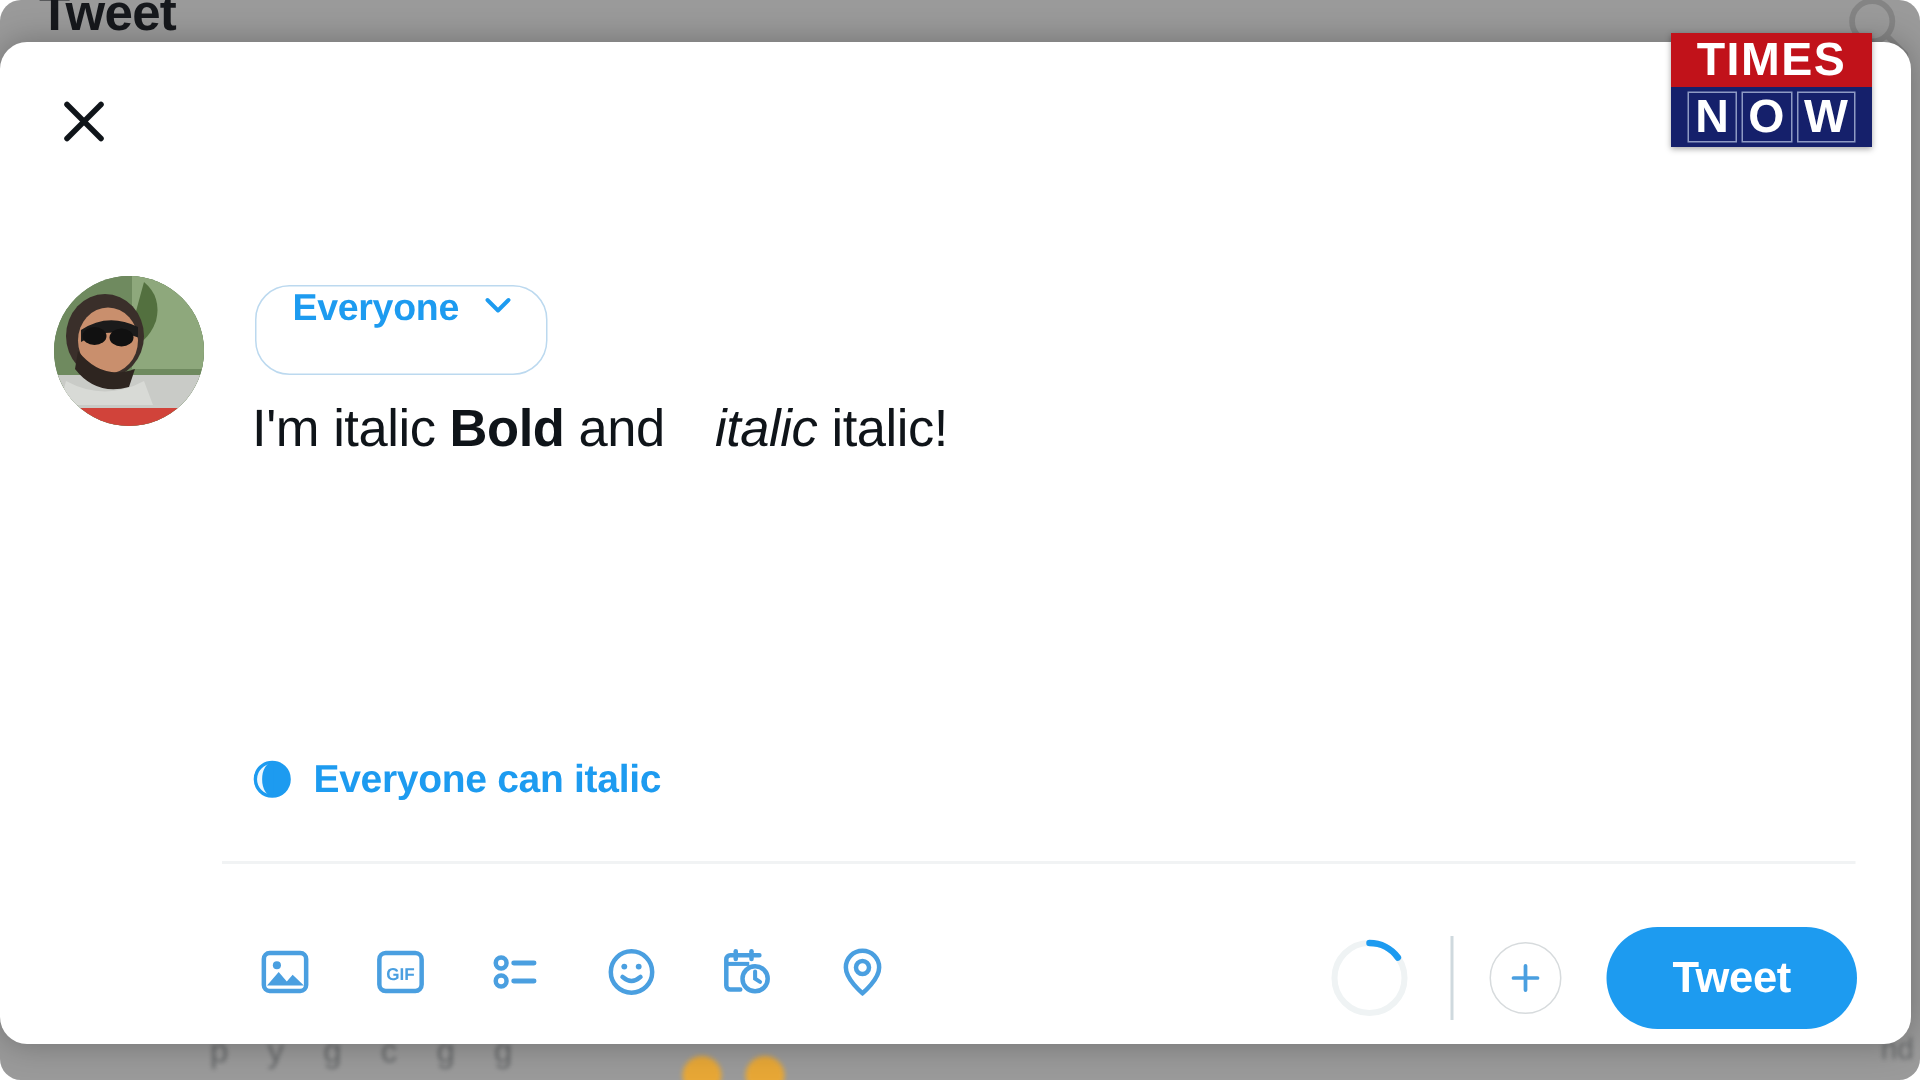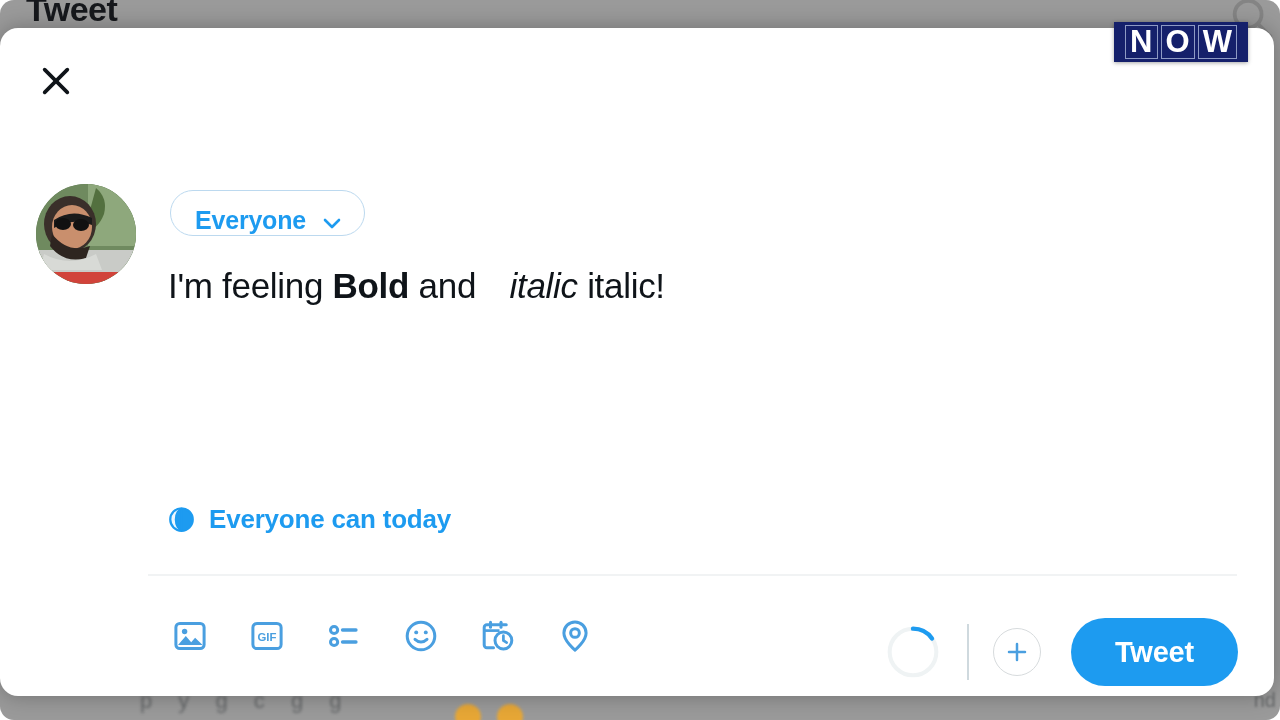--- a/index.html
+++ b/index.html
@@ -116,24 +116,24 @@
     border-radius: 50%;
     overflow: hidden;
     background: #5d7a53;
   }
   .avatar svg { display: block; width: 100%; height: 100%; }
 
   .audience-pill {
     position: absolute;
     left: 134px;
     top: 32px;
-    height: 46px;
+    height: 60px;
     padding: 0 20px 0 24px;
     display: inline-flex;
-    align-items: flex-end;
+    align-items: flex-start;
     gap: 14px;
     border: 1.5px solid #bcd9ef;
     border-radius: 23px;
     background: #fff;
     cursor: pointer;
   }
   .audience-pill .label {
     color: #1d9bf0;
     font-size: 25px;
     font-weight: bold;
@@ -183,21 +183,21 @@
   .toolbar {
     position: absolute;
     left: 148px;
     top: 576px;
     right: 36px;
     height: 90px;
   }
   .tool-icons {
     position: absolute;
     left: 22px;
-    top: 12px;
+    top: 24px;
     display: flex;
     align-items: center;
     gap: 37px;
   }
   .tool-btn {
     width: 40px;
     height: 40px;
     border: none;
     background: transparent;
     padding: 0;
@@ -334,31 +334,31 @@
       </div>
 
       <button class="audience-pill">
         <span class="label">Everyone</span>
         <svg width="24" height="24" viewBox="0 0 24 24">
           <polyline points="5,9 12,16 19,9" fill="none" stroke="#1d9bf0" stroke-width="2.6" stroke-linecap="round" stroke-linejoin="round"></polyline>
         </svg>
       </button>
 
       <div class="tweet-text">
-        <span>I'm feeling </span><span class="bold">Bold</span><span> and </span><span class="italic">italic</span><span> italic!</span>
+        <span>I'm italic </span><span class="bold">Bold</span><span> and </span><span class="italic">italic</span><span> italic!</span>
       </div>
 
       <div class="reply-scope">
         <svg width="27" height="27" viewBox="0 0 24 24">
           <circle cx="12" cy="12" r="10" fill="#1d9bf0"></circle>
           <path d="M12 2 a10 10 0 0 0 0 20 a6 10 0 0 1 0 -20Z" fill="#ffffff" opacity="0.92"></path>
           <circle cx="12" cy="12" r="10" fill="none" stroke="#1d9bf0" stroke-width="2"></circle>
           <path d="M12 3.2 v17.6" stroke="#1d9bf0" stroke-width="1.6"></path>
         </svg>
-        <span class="label">Everyone can today</span>
+        <span class="label">Everyone can italic</span>
       </div>
     </div>
 
     <div class="divider"></div>
 
     <div class="toolbar">
 
       <div class="tool-icons">
 
         <button class="tool-btn">
@@ -428,20 +428,21 @@
             <line x1="4.6" y1="12" x2="19.4" y2="12" stroke="#4a9fe0" stroke-width="2.3" stroke-linecap="round"></line>
           </svg>
         </button>
 
         <button class="tweet-btn">Tweet</button>
       </div>
     </div>
   </div>
 
   <div id="logo">
+    <div class="logo-times">TIMES</div>
     <div class="logo-now">
       <span>N</span>
       <span>O</span>
       <span>W</span>
     </div>
   </div>
 
 </div>
 
 </body></html>

